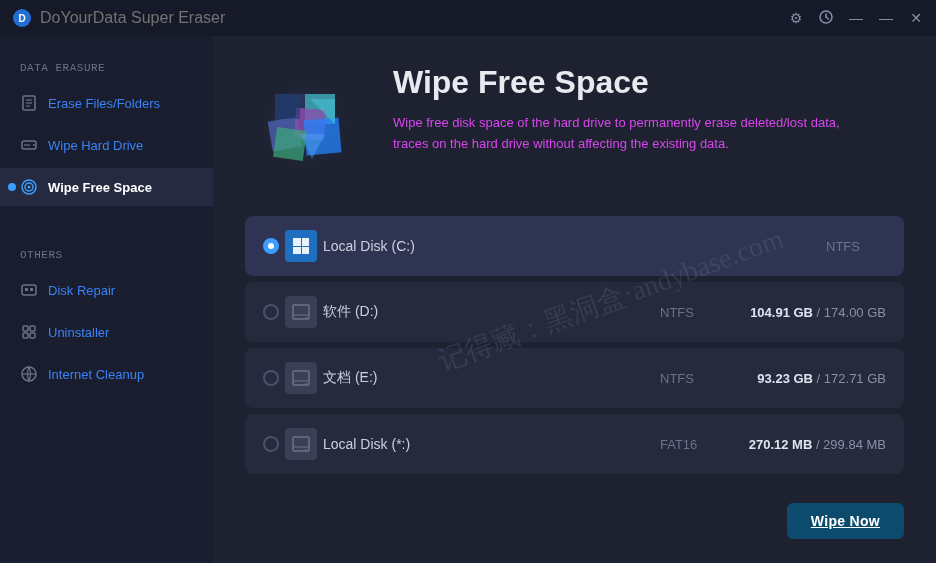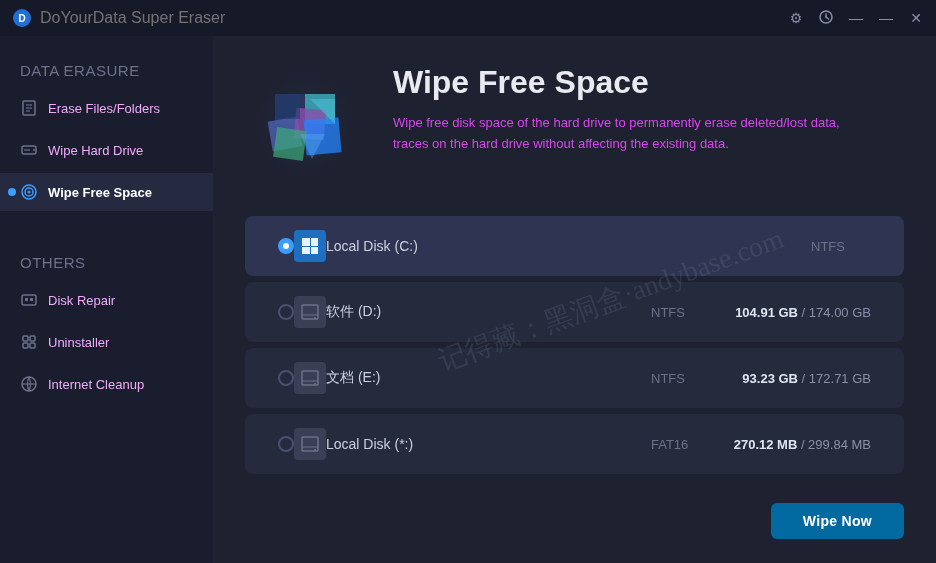--- a/index.html
+++ b/index.html
@@ -58,34 +58,35 @@
     .sidebar {
       width: 213px;
       background: #1a1d2e;
       flex-shrink: 0;
       padding: 18px 0;
       display: flex;
       flex-direction: column;
       gap: 4px;
     }
     .sidebar-section-label {
-      font-size: 15px;
+      font-size: 11px;
       color: #6b7289;
       padding: 8px 20px 6px;
       text-transform: uppercase;
       letter-spacing: 0.5px;
+      font-family: Liberation Mono, monospace;
     }
     .sidebar-item {
       display: flex;
       align-items: center;
       gap: 10px;
       padding: 10px 20px;
       cursor: pointer;
       font-size: 13px;
-      color: #f0abfc;
+      color: #3b82f6;
       border-radius: 0;
       position: relative;
     }
     .sidebar-item.active {
       background: #252a40;
       color: #ffffff;
       font-weight: 600;
     }
     .sidebar-item.active::left-border {
       content: '';
@@ -153,22 +154,22 @@
     
     .disk-list {
       display: flex;
       flex-direction: column;
       gap: 6px;
       flex: 1;
     }
     .disk-row {
       display: flex;
       align-items: center;
-      gap: 0;
-      padding: 14px 33px;
+      gap: 6px;
+      padding: 14px 18px;
       border-radius: 8px;
       background: #252a3d;
       cursor: pointer;
       transition: background 0.15s;
     }
     .disk-row.selected { background: #2e3452; }
     .radio-btn {
       width: 16px;
       height: 16px;
       border-radius: 50%;
@@ -229,29 +230,30 @@
     }
 
     
     .bottom-bar {
       display: flex;
       justify-content: flex-end;
       padding-top: 16px;
       margin-top: auto;
     }
     .wipe-btn {
-      background: #0369a1;
+      background: #0c4a6e;
       color: #fff;
       border: none;
       border-radius: 6px;
-      padding: 10px 32px;
+      padding: 10px 24px;
       font-size: 14px;
       font-weight: 600;
       cursor: pointer;
       letter-spacing: 0.3px;
+      text-decoration: underline;
     }
 
     
     .watermark {
       position: absolute;
       top: 50%;
       left: 55%;
       transform: translate(-50%, -50%) rotate(-20deg);
       font-size: 28px;
       color: rgba(180,200,230,0.12);

